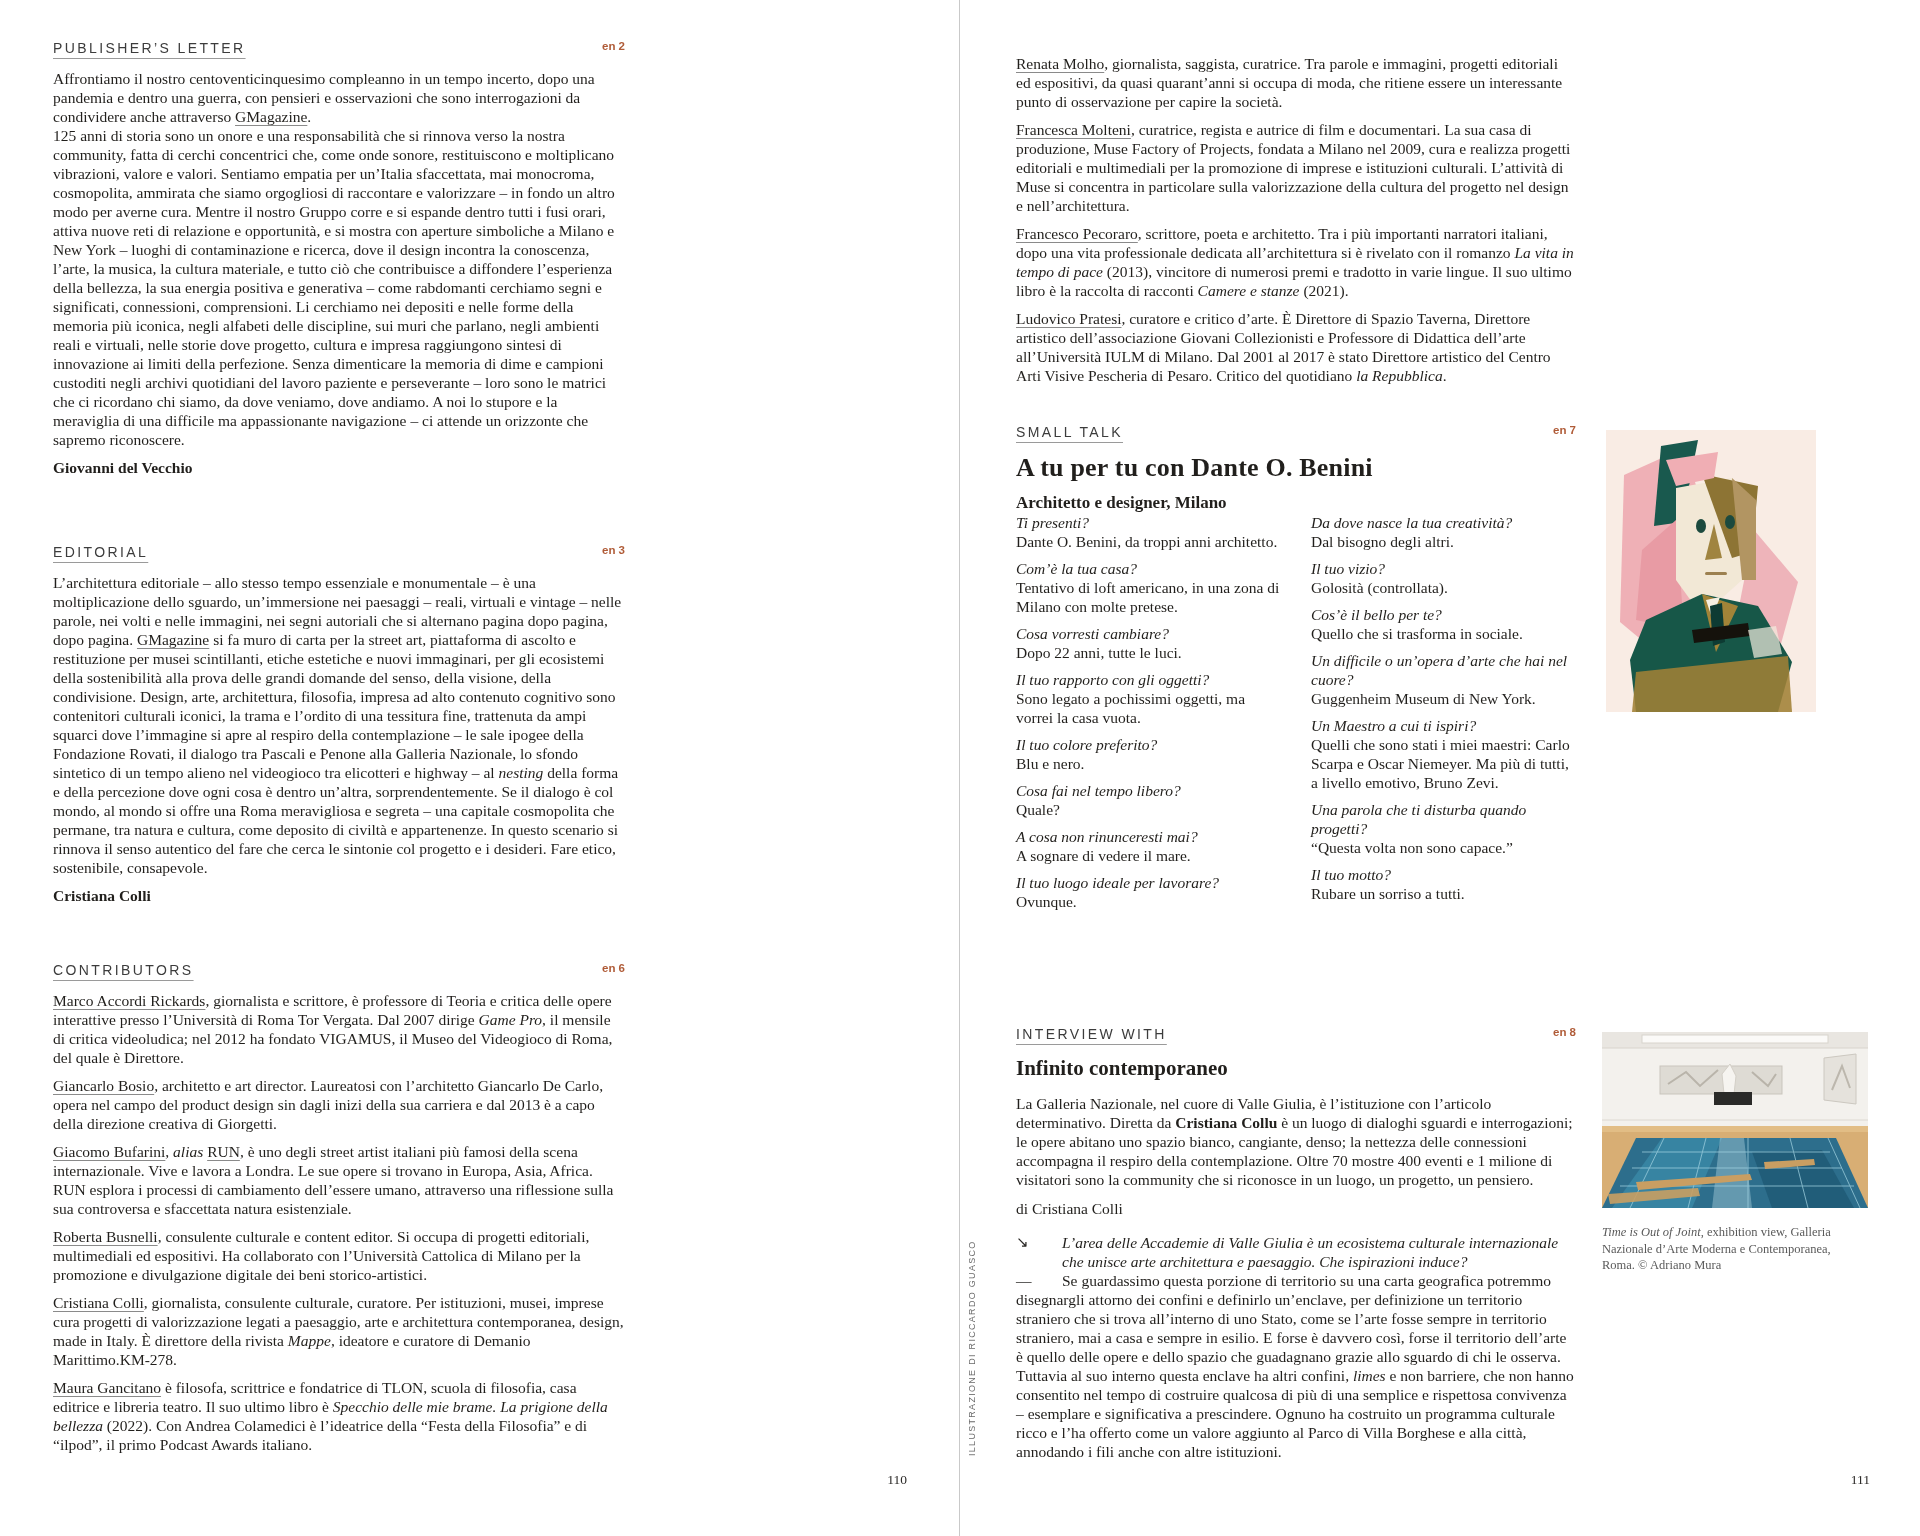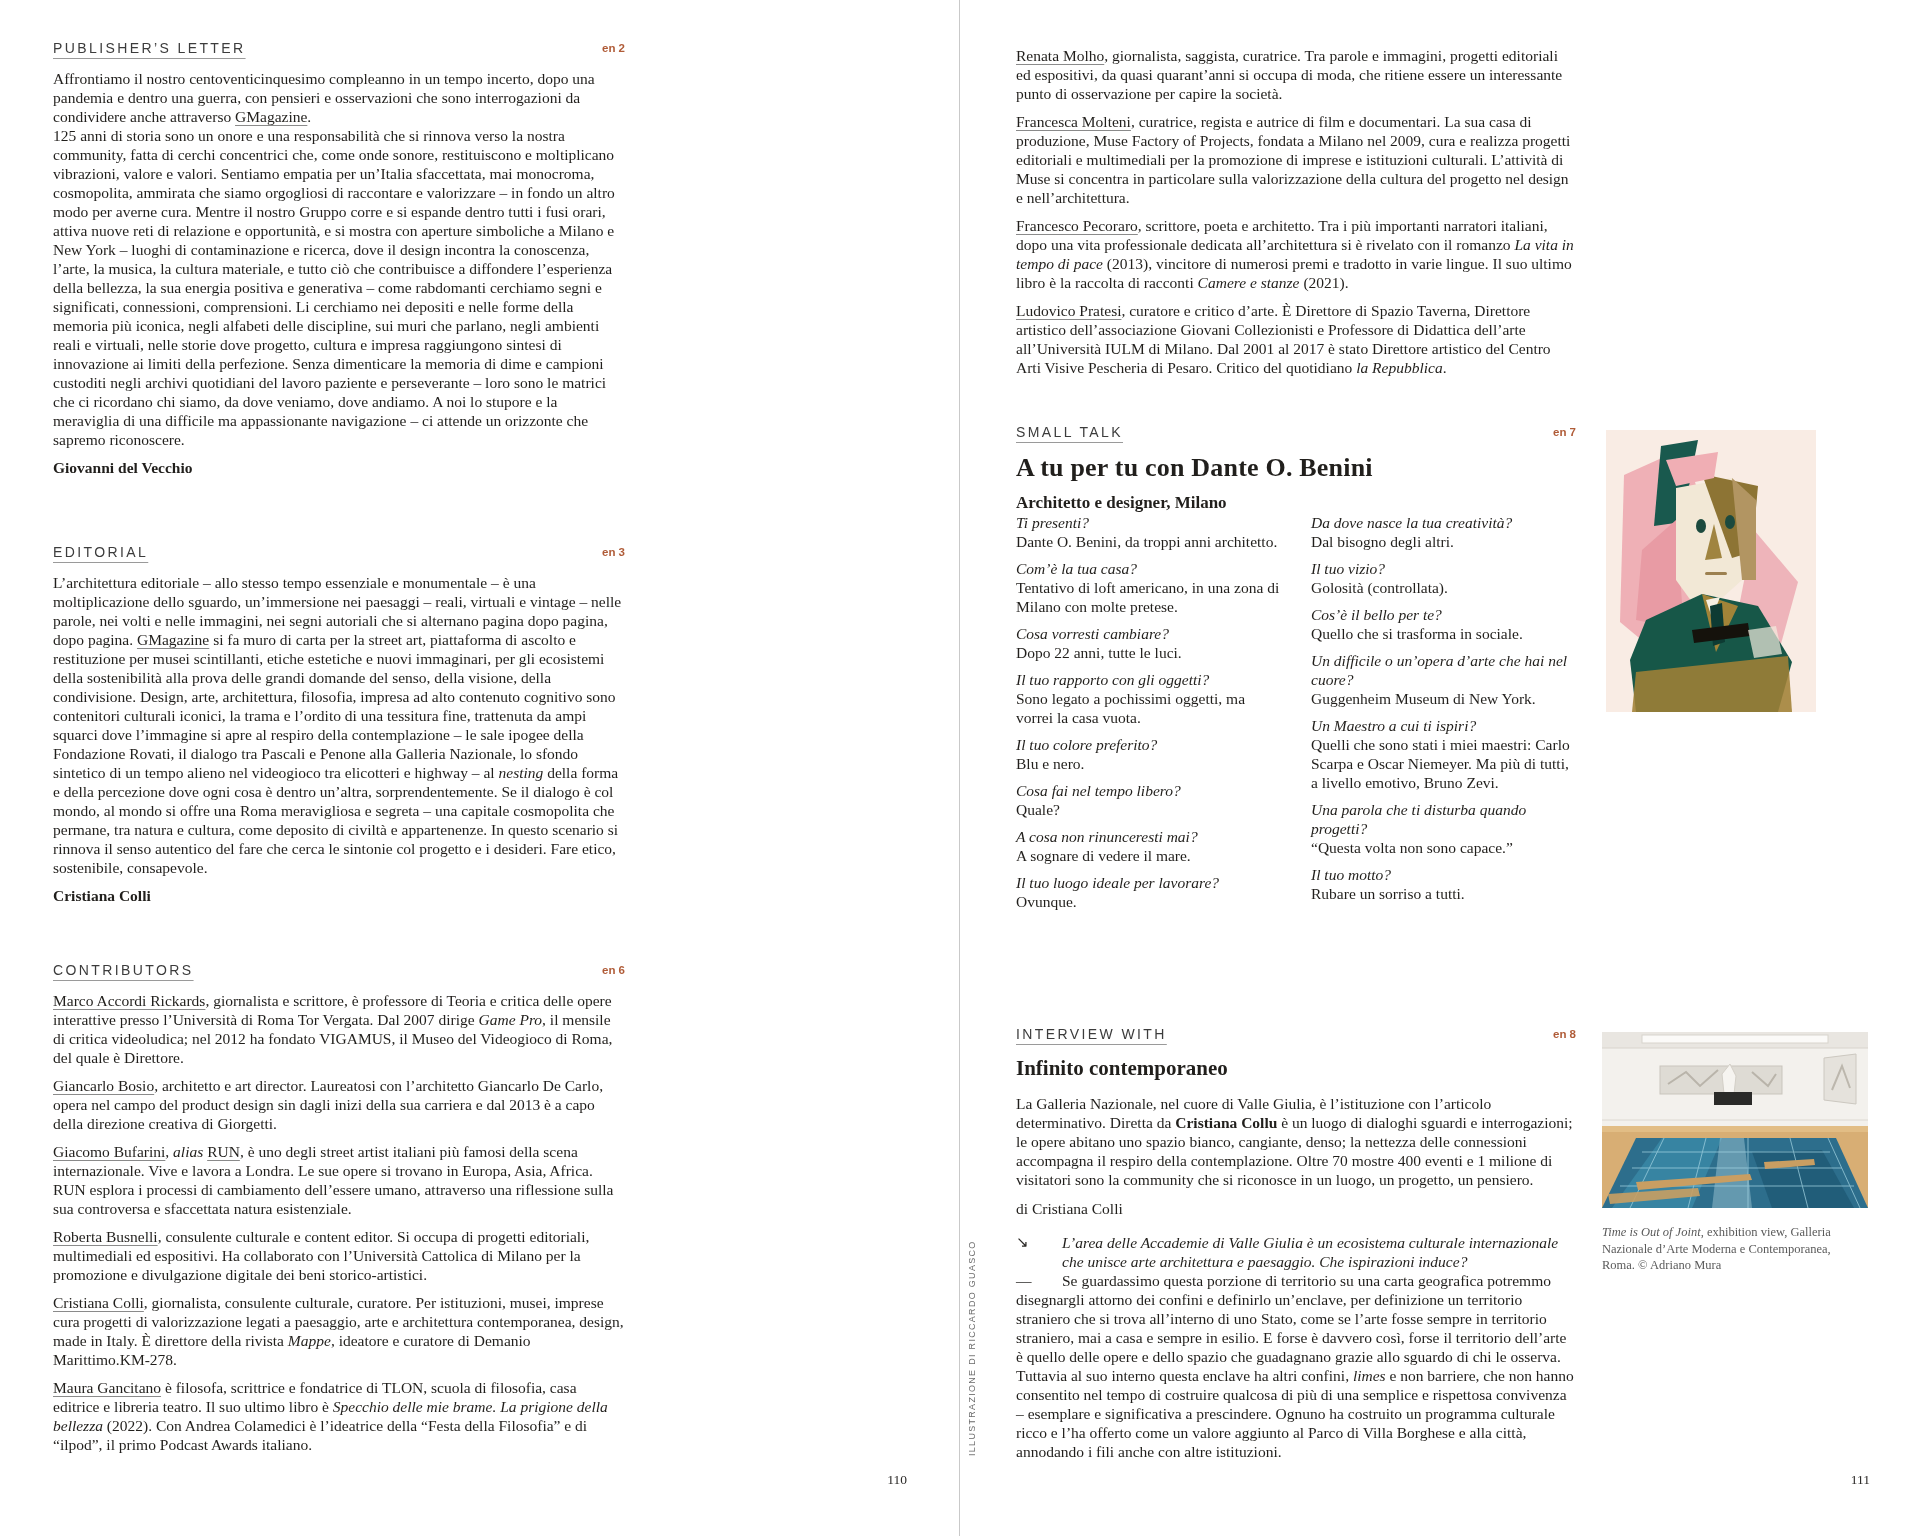--- a/index.html
+++ b/index.html
@@ -1,19 +1,19 @@
 <!DOCTYPE html>
 <html><head>
 <meta charset="utf-8">
 <style>
   html,body{margin:0;padding:0;background:#ffffff;}
   body{width:1920px;height:1536px;position:relative;font-family:"Liberation Serif",serif;color:#211f1c;overflow:hidden;}
   p{margin:0;}
   .abs{position:absolute;}
-  .header-row{display:flex;justify-content:space-between;align-items:center;}
+  .header-row{display:flex;justify-content:space-between;align-items:flex-start;}
   .section-header{font-family:"Liberation Sans",sans-serif;font-size:14px;letter-spacing:2.4px;color:#3c3c3c;
     text-decoration:underline;text-underline-offset:5px;text-decoration-thickness:1px;text-decoration-color:#9a9a9a;}
   .en{font-family:"Liberation Sans",sans-serif;font-size:11.5px;font-weight:bold;color:#b05c38;}
   .body-text{font-size:15.5px;line-height:19px;white-space:pre-wrap;}
   .rich{white-space:pre-wrap;}
   .seg-i{font-style:italic;}
   .seg-b{font-weight:bold;}
   .seg-u{text-decoration:underline;text-underline-offset:3px;text-decoration-thickness:1px;text-decoration-color:#8a8a8a;}
   .seg-m{display:inline-block;width:46px;}
   .sig{margin-top:9px;font-weight:bold;font-size:15.5px;line-height:19px;}
@@ -78,21 +78,21 @@
     <p class="body-text rich"><span class="seg-u">Cristiana Colli</span><span>, giornalista, consulente culturale, curatore. Per istituzioni, musei, imprese cura progetti di valorizzazione legati a paesaggio, arte e architettura contemporanea, design, made in Italy. È direttore della rivista </span><span class="seg-i">Mappe</span><span>, ideatore e curatore di Demanio Marittimo.KM-278.</span></p>
     <p class="body-text rich"><span class="seg-u">Maura Gancitano</span><span> è filosofa, scrittrice e fondatrice di TLON, scuola di filosofia, casa editrice e libreria teatro. Il suo ultimo libro è </span><span class="seg-i">Specchio delle mie brame. La prigione della bellezza</span><span> (2022). Con Andrea Colamedici è l’ideatrice della “Festa della Filosofia” e di “ilpod”, il primo Podcast Awards italiano.</span></p>
   </div>
 </section>
 
 <div class="abs pagenum" style="left:827px;top:1472px;">110</div>
 
 <div id="vertical-credit">ILLUSTRAZIONE DI RICCARDO GUASCO</div>
 
 <section class="abs" style="left:1016px;top:38px;width:560px;">
-  <div class="entries" style="margin-top:8px;">
+  <div class="entries" style="margin-top:16px;">
     <p class="body-text rich"><span class="seg-u">Renata Molho</span><span>, giornalista, saggista, curatrice. Tra parole e immagini, progetti editoriali ed espositivi, da quasi quarant’anni si occupa di moda, che ritiene essere un interessante punto di osservazione per capire la società.</span></p>
     <p class="body-text rich"><span class="seg-u">Francesca Molteni</span><span>, curatrice, regista e autrice di film e documentari. La sua casa di produzione, Muse Factory of Projects, fondata a Milano nel 2009, cura e realizza progetti editoriali e multimediali per la promozione di imprese e istituzioni culturali. L’attività di Muse si concentra in particolare sulla valorizzazione della cultura del progetto nel design e nell’architettura.</span></p>
     <p class="body-text rich"><span class="seg-u">Francesco Pecoraro</span><span>, scrittore, poeta e architetto. Tra i più importanti narratori italiani, dopo una vita professionale dedicata all’architettura si è rivelato con il romanzo </span><span class="seg-i">La vita in tempo di pace</span><span> (2013), vincitore di numerosi premi e tradotto in varie lingue. Il suo ultimo libro è la raccolta di racconti </span><span class="seg-i">Camere e stanze</span><span> (2021).</span></p>
     <p class="body-text rich"><span class="seg-u">Ludovico Pratesi</span><span>, curatore e critico d’arte. È Direttore di Spazio Taverna, Direttore artistico dell’associazione Giovani Collezionisti e Professore di Didattica dell’arte all’Università IULM di Milano. Dal 2001 al 2017 è stato Direttore artistico del Centro Arti Visive Pescheria di Pesaro. Critico del quotidiano </span><span class="seg-i">la Repubblica</span><span>.</span></p>
   </div>
 </section>
 
 <section class="abs" style="left:1016px;top:424px;width:560px;">
   <div class="header-row">
     <span class="section-header">SMALL TALK</span>

